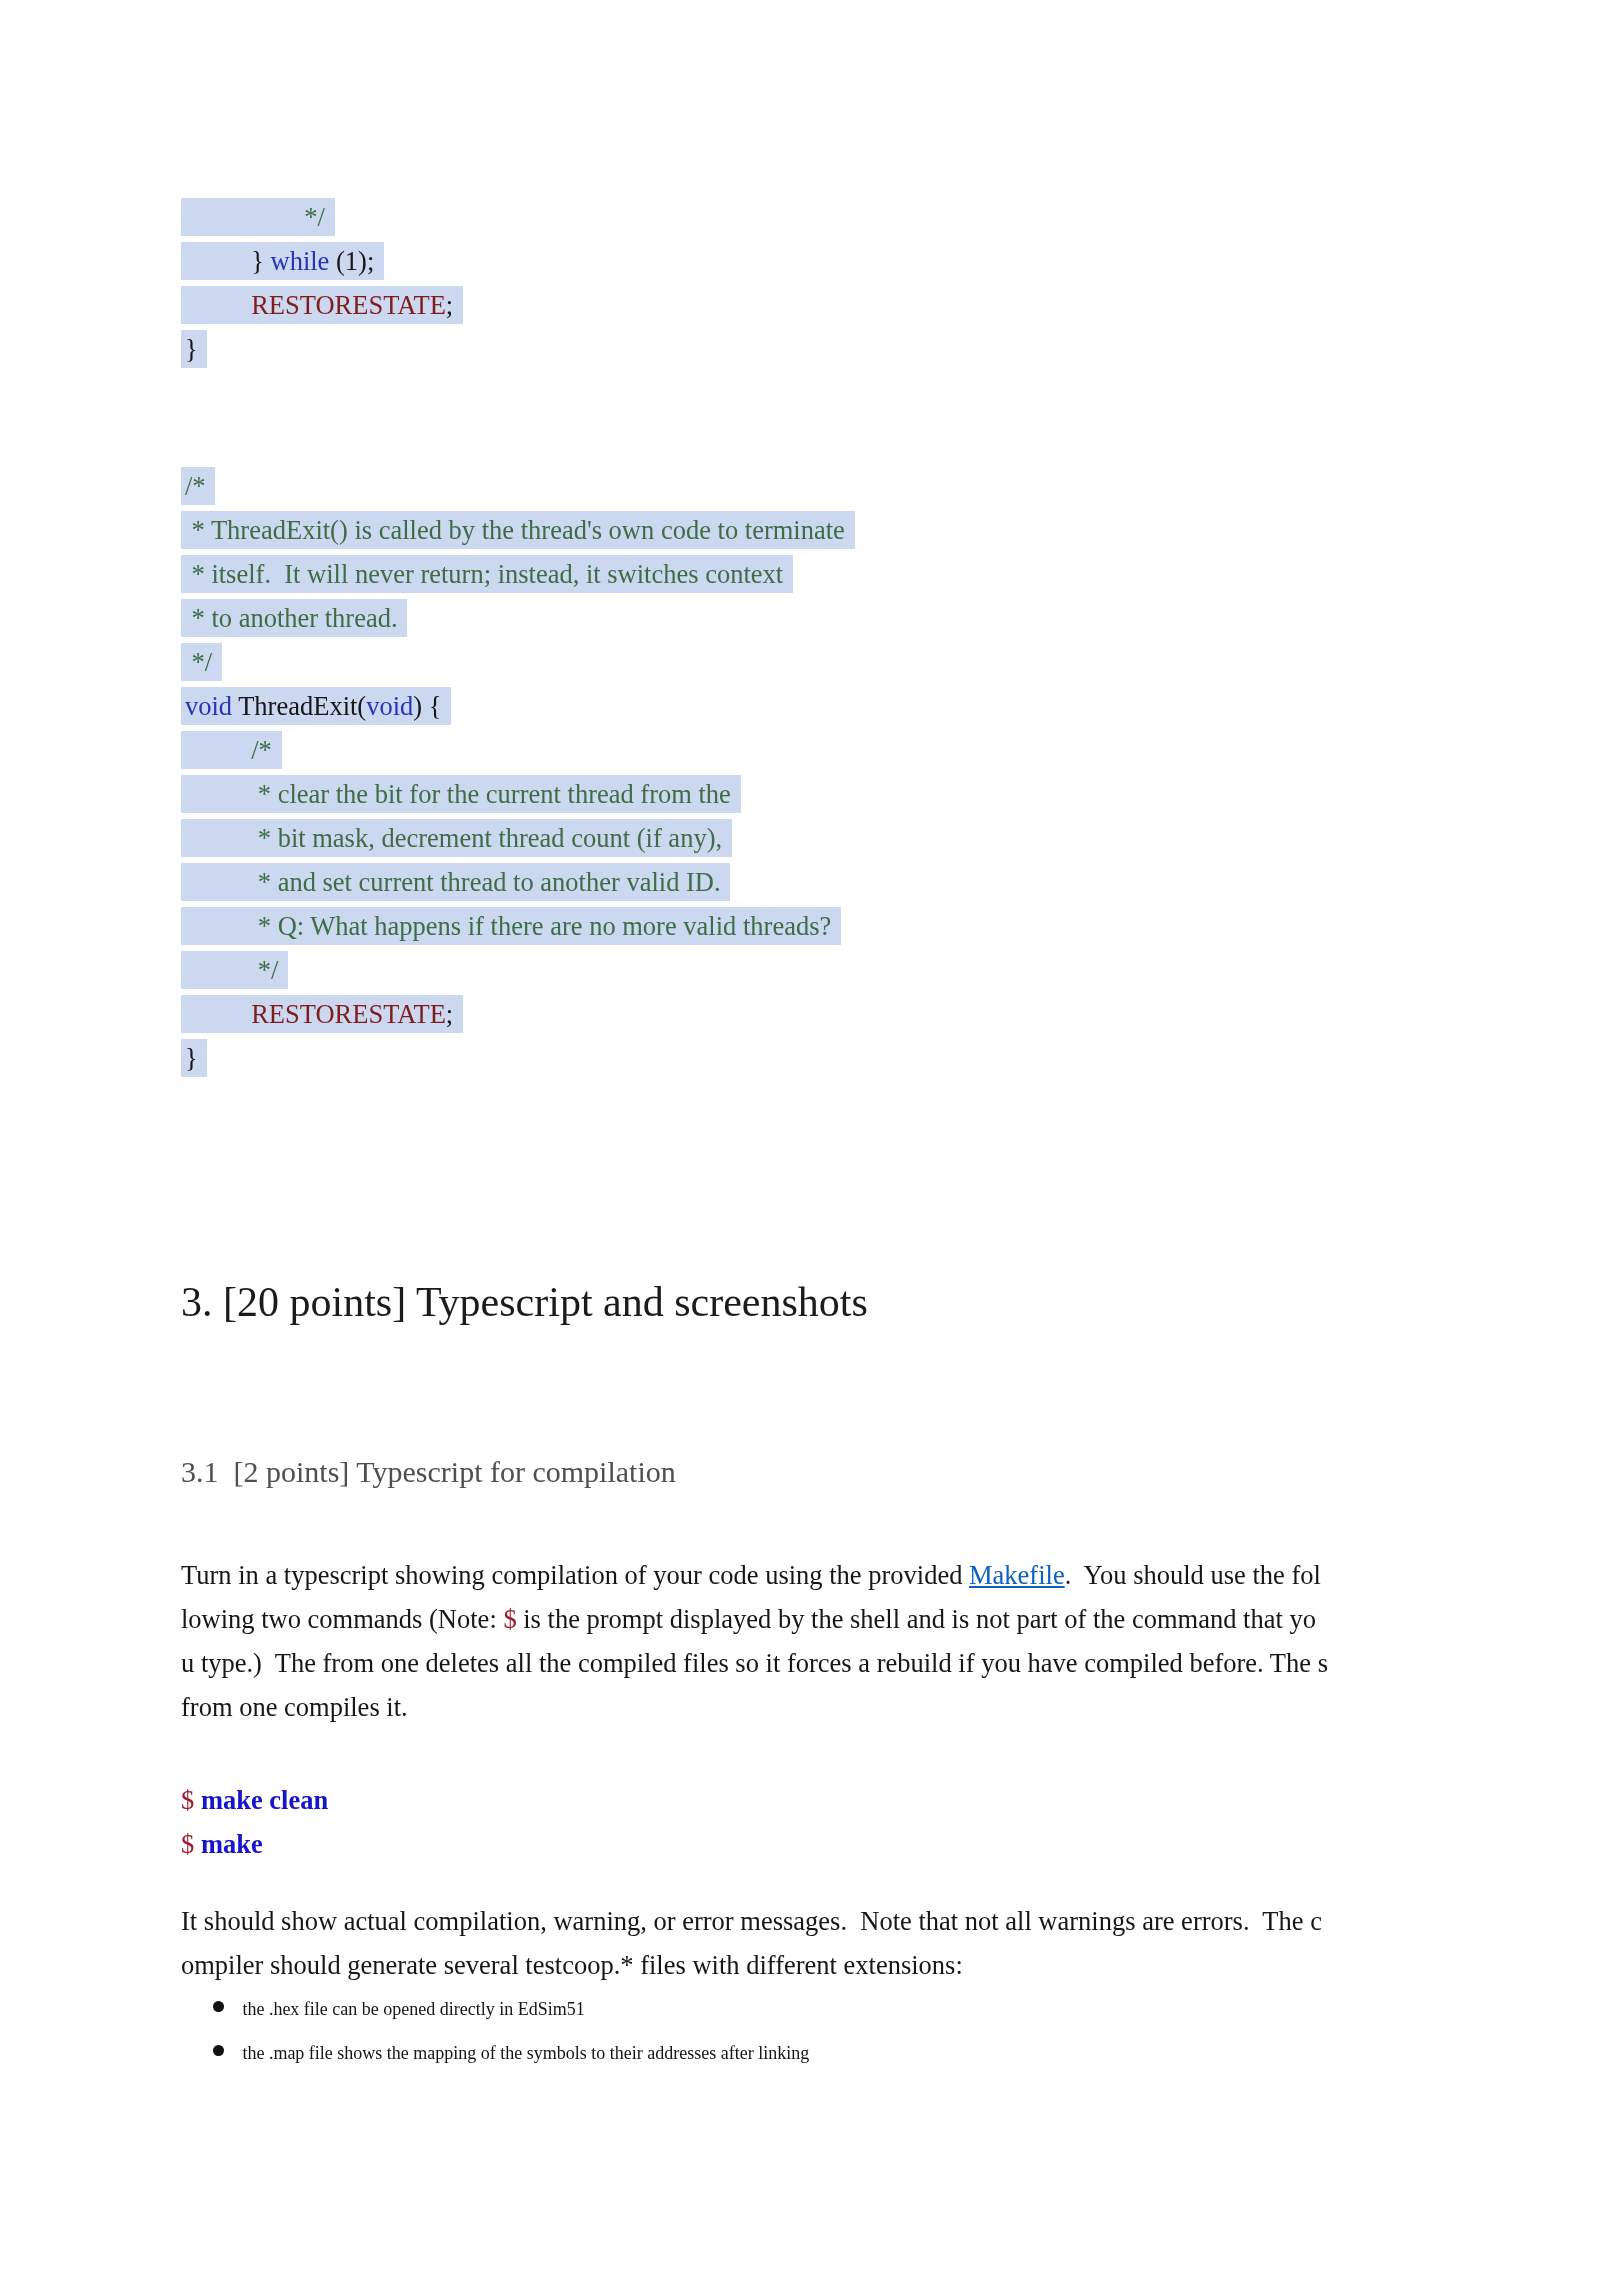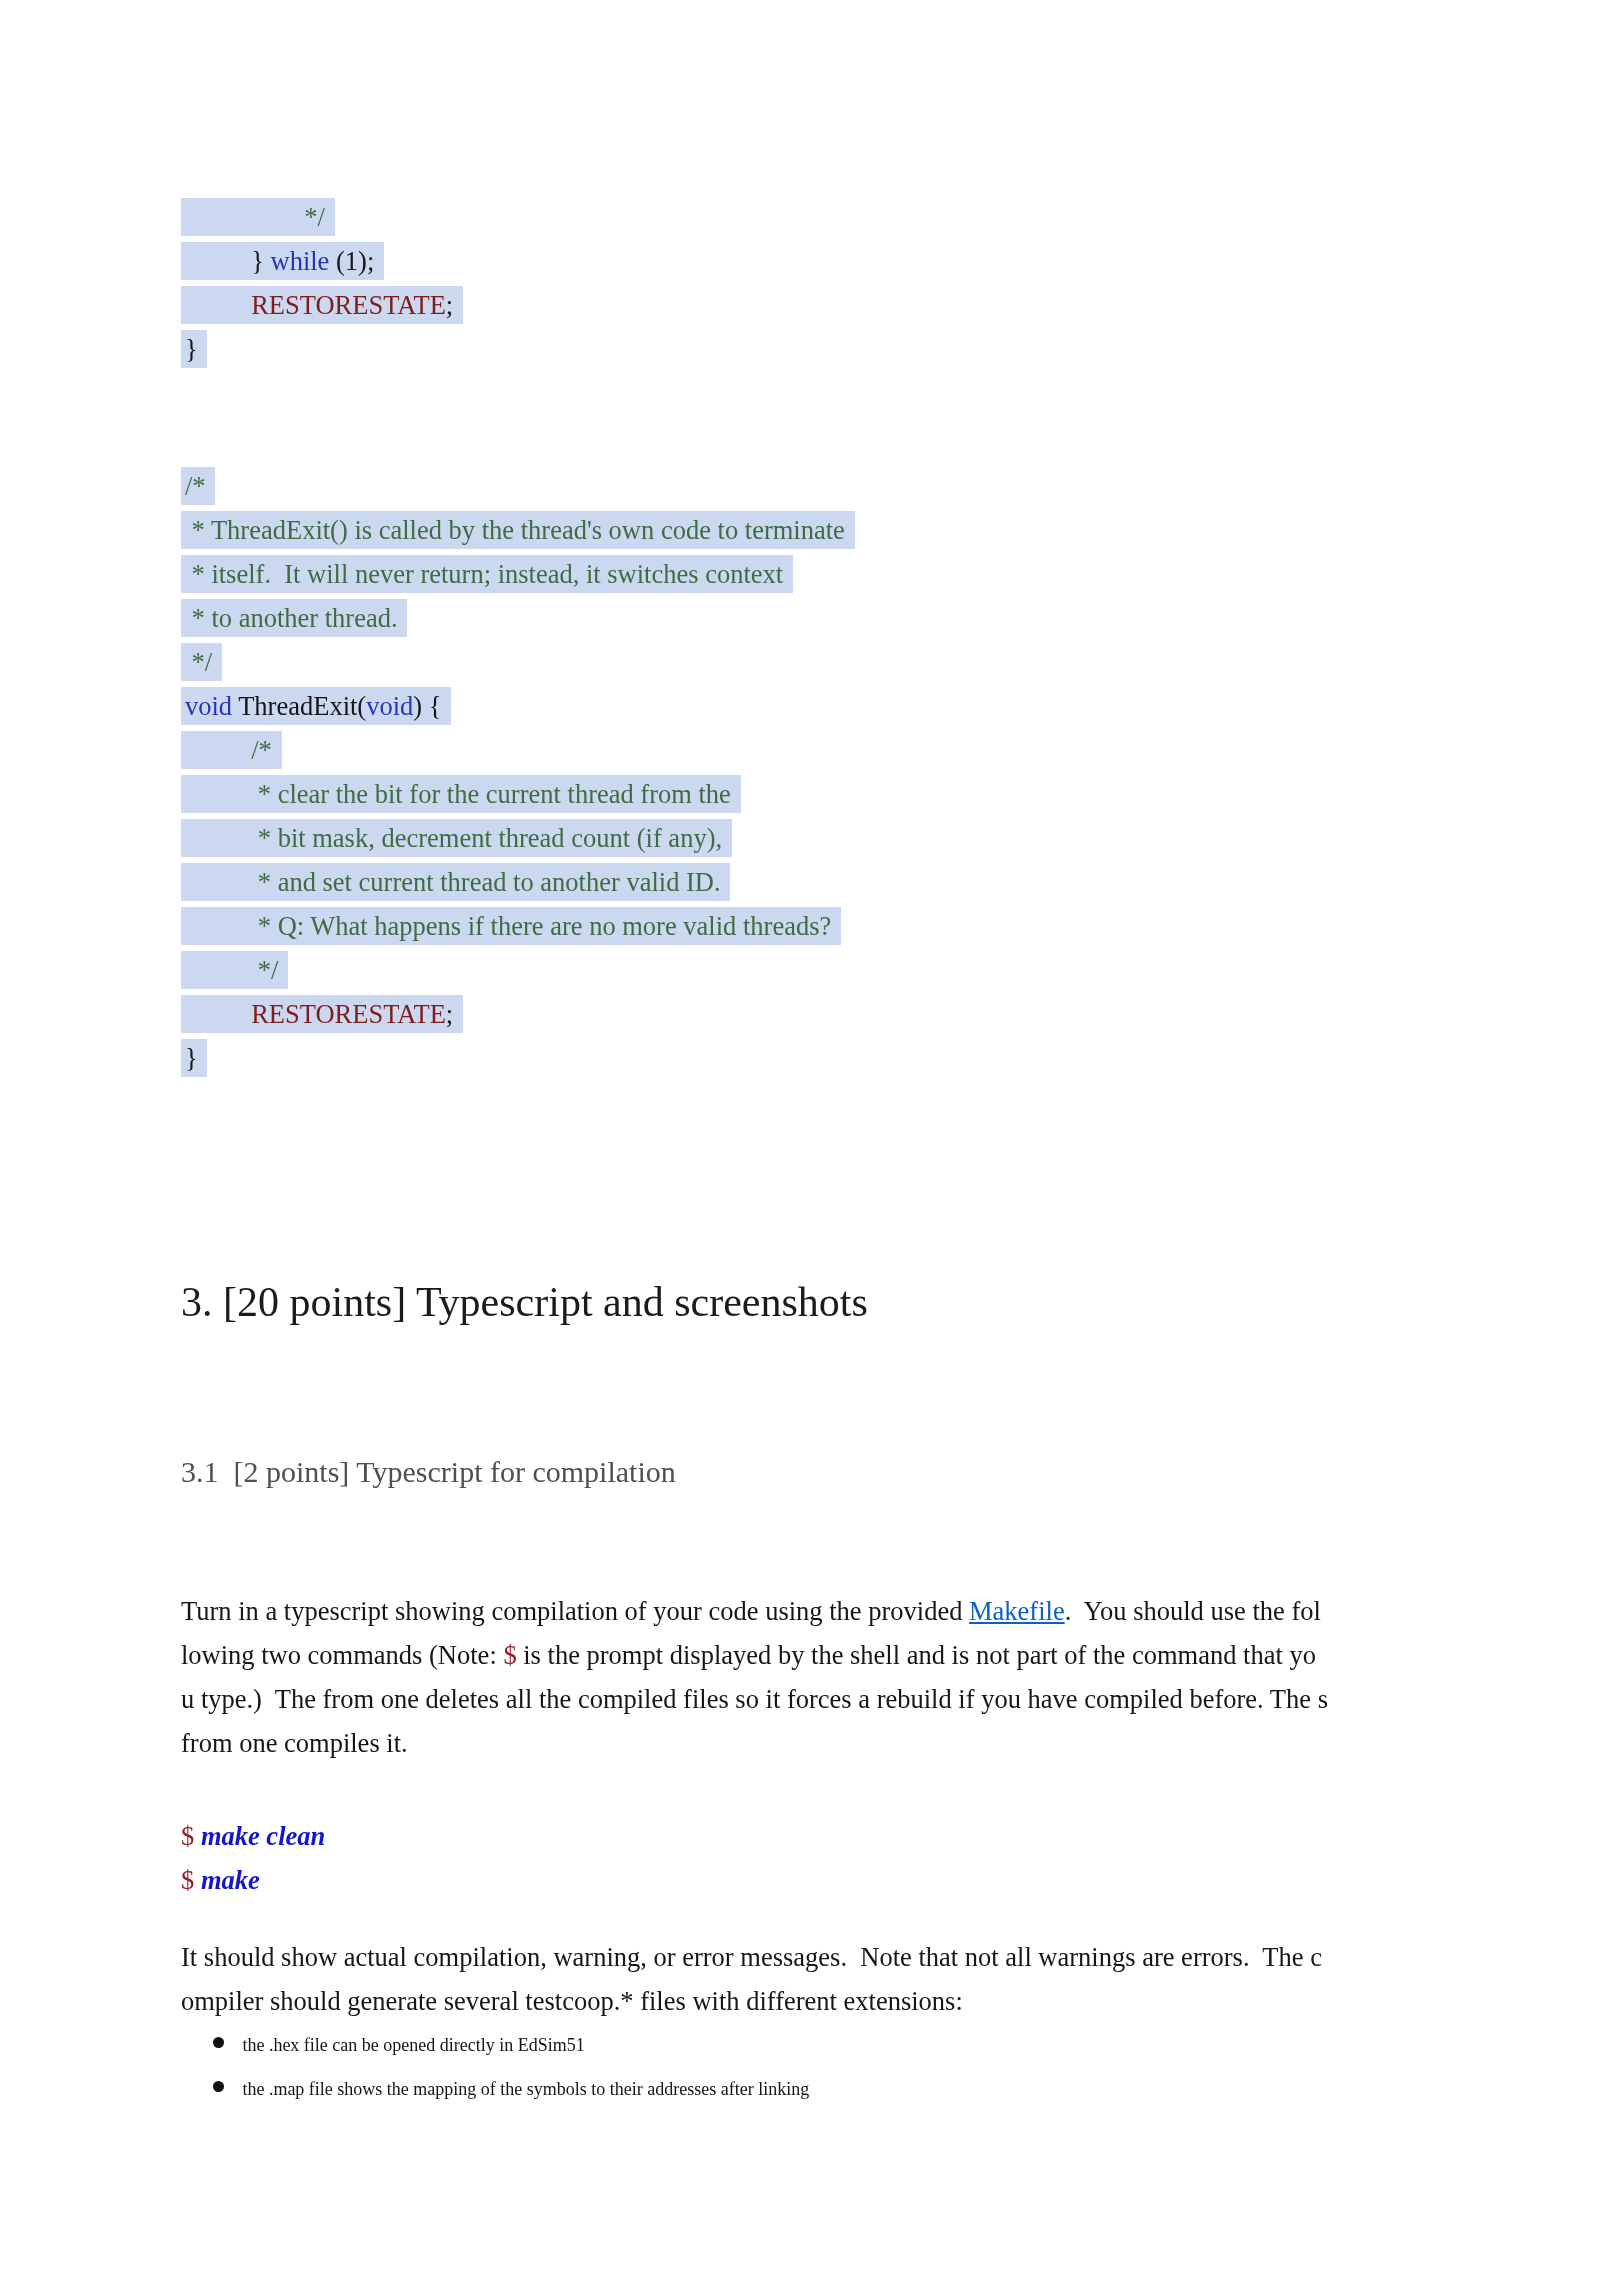--- a/index.html
+++ b/index.html
@@ -24,33 +24,33 @@
     vertical-align:middle;
     white-space:pre;
   }
   .gap-above-exit{margin-top:93px;}
   
   .c-plain{color:#161616;}
   .c-comment{color:#3e6c44;}
   .c-keyword{color:#2634b8;}
   .c-macro{color:#7f1d1d;}
   .c-prompt{color:#9b1b2b;}
-  .c-command{color:#1515cd;font-weight:bold;font-style:italic;}
+  .c-command{color:#1515cd;font-weight:bold;}
   .c-link{color:#0b62c4;text-decoration:underline;cursor:pointer;}
   
   h1.section{
     font-size:42px;font-weight:normal;color:#1b1b1b;
     margin:202px 0 0 0;line-height:47px;white-space:pre;
   }
   h2.subsection{
     font-size:30px;font-weight:normal;color:#4f4f4f;
     margin:127px 0 13px 0;line-height:37px;white-space:pre;
   }
   
-  .para{margin-top:99px;}
+  .para{margin-top:63px;}
   .cmds{margin-top:49px;}
   .para2{margin-top:33px;}
   .para-line{font-size:26.5px;line-height:44px;white-space:pre;color:#151515;}
   
   .bullet-row{font-size:18px;line-height:44px;padding-left:32px;white-space:pre;}
   .bullet-dot{
     display:inline-block;width:10.8px;height:10.8px;border-radius:50%;
     background:#111;margin-right:18.6px;vertical-align:2.9px;
   }
 </style>

